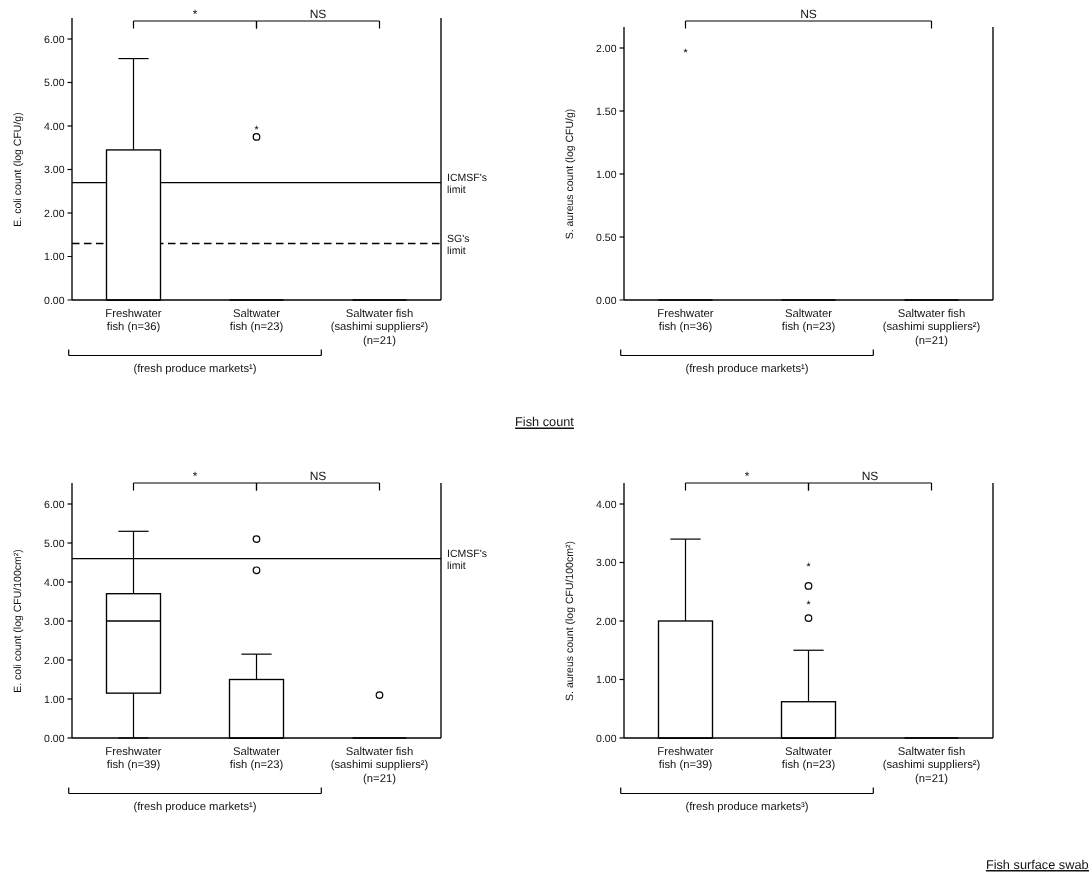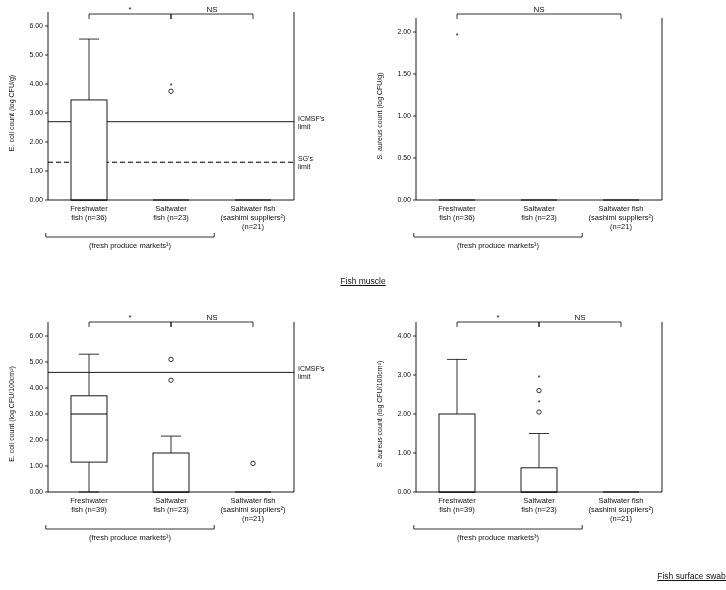--- a/index.html
+++ b/index.html
@@ -129,21 +129,21 @@
       <line x1="45.800000000000004" y1="237" x2="214.2" y2="237" stroke="#000" stroke-width="0.8"></line>
       <line x1="45.800000000000004" y1="237" x2="45.800000000000004" y2="233" stroke="#000" stroke-width="0.8"></line>
       <line x1="214.2" y1="237" x2="214.2" y2="233" stroke="#000" stroke-width="0.8"></line>
       <text x="130" y="248" class="group-label">(fresh produce markets¹)</text>
       <line x1="89" y1="14" x2="253" y2="14" stroke="#000" stroke-width="0.8"></line>
       <line x1="89" y1="14" x2="89" y2="19" stroke="#000" stroke-width="0.8"></line>
       <line x1="253" y1="14" x2="253" y2="19" stroke="#000" stroke-width="0.8"></line>
       <text x="171" y="12" class="sig">NS</text>
     </svg>
   </div>
-<div id="section-title-0" class="section-title" style="position:absolute;left:0;top:276px;width:726px;">Fish muscle</div>
+<div id="section-title-0" class="section-title" style="position:absolute;left:0;top:276px;width:726px;">Fish count</div>
 
 <div id="panel-swab-ecoli" class="panel" style="left:0px;top:300px;width:352px;height:280px;">
     <svg width="352" height="280" viewBox="0 0 352 280">
       <line x1="48" y1="22" x2="48" y2="192" stroke="#000" stroke-width="0.9"></line>
       <line x1="48" y1="192" x2="294" y2="192" stroke="#000" stroke-width="0.9"></line>
       <line x1="294" y1="22" x2="294" y2="192" stroke="#000" stroke-width="0.9"></line>
       <line x1="45" y1="36" x2="48" y2="36" stroke="#000" stroke-width="0.8"></line>
       <text x="43" y="38.4" text-anchor="end" class="tick-label">6.00</text>
       <line x1="45" y1="62" x2="48" y2="62" stroke="#000" stroke-width="0.8"></line>
       <text x="43" y="64.4" text-anchor="end" class="tick-label">5.00</text>

